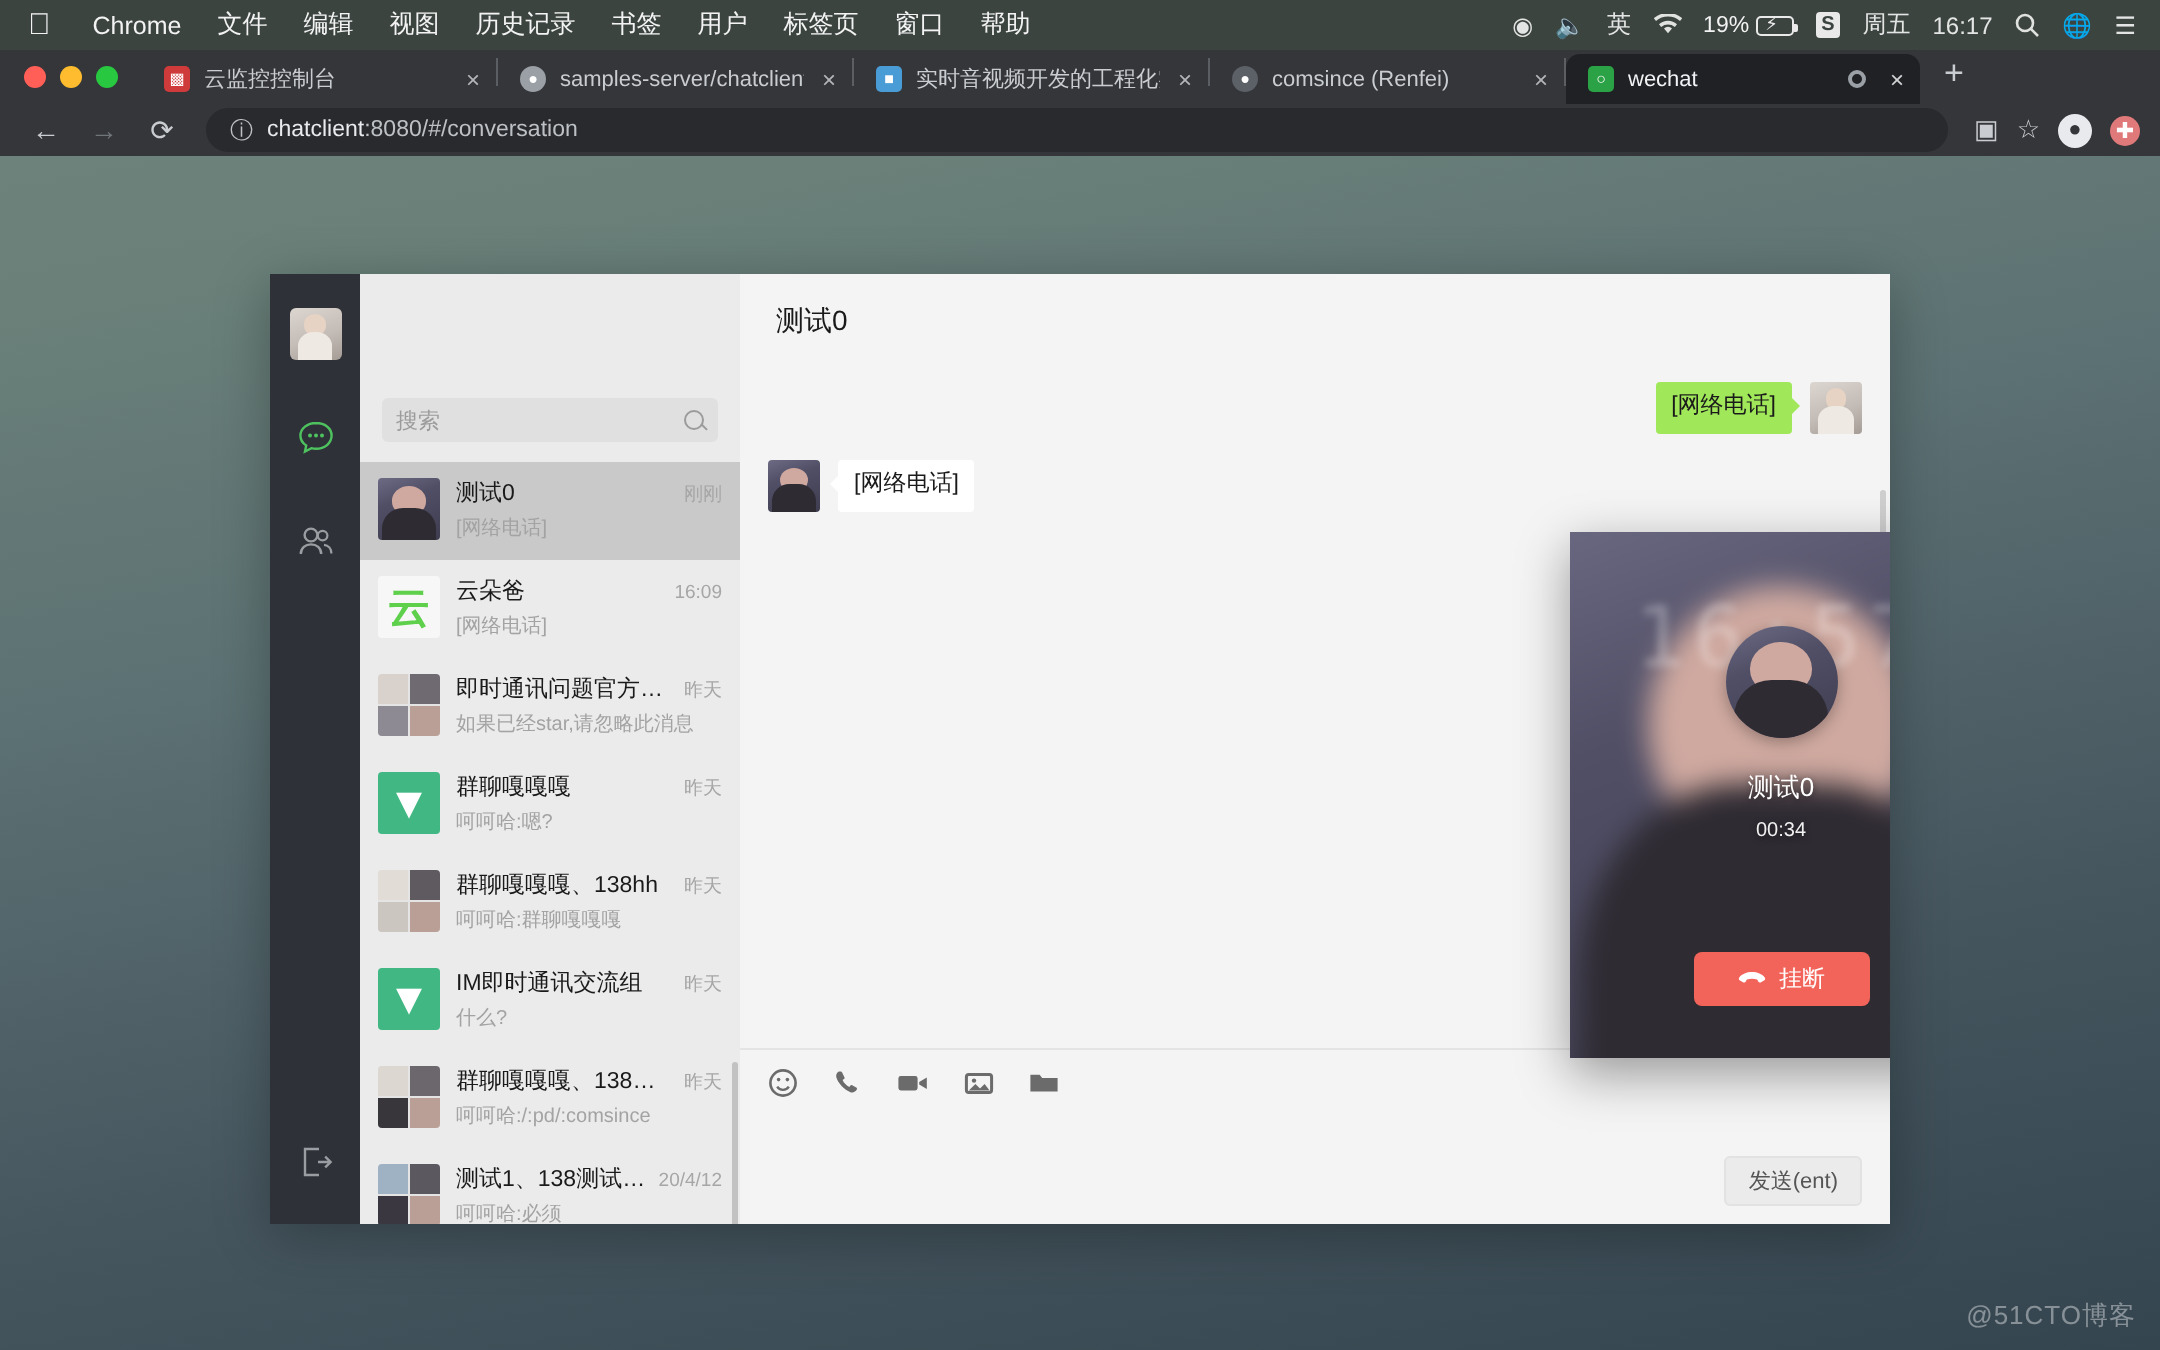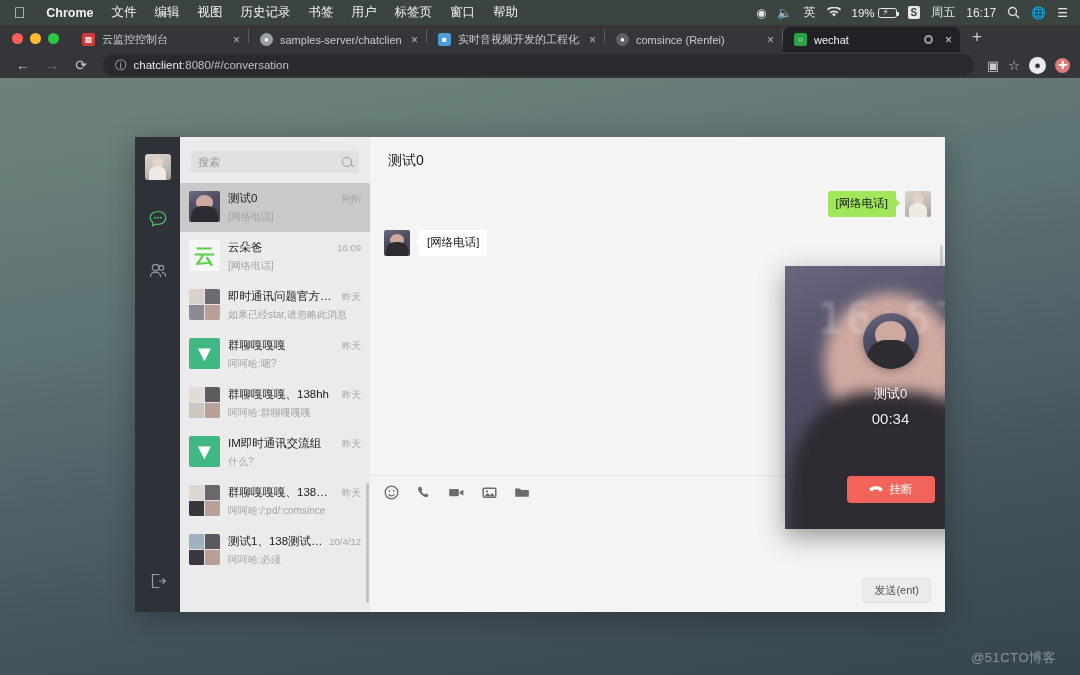--- a/index.html
+++ b/index.html
@@ -13,21 +13,21 @@
   }
 
   
   .menubar {
     position: absolute; top: 0; left: 0; width: 1080px; height: 25px;
     background: #3c4440; display: flex; align-items: center;
     color: #f2f3f2; font-size: 12.5px; padding: 0 8px;
   }
   .menubar .apple { font-size: 15px; margin: 0 12px 0 6px; line-height: 1; }
   .menubar .mi { padding: 0 9px; white-space: nowrap; }
-  .menubar .mi.bold { font-weight: bold; }
+  .menubar .mi.bold { font-weight: normal; }
   .menubar .spacer { flex: 1; }
   .mb-right { display: flex; align-items: center; gap: 11px; padding-right: 4px; }
   .mb-right .ic { font-size: 12px; opacity: .92; display: flex; align-items: center; }
   .batt { display: flex; align-items: center; gap: 3px; font-size: 11.5px; }
   .batt .shell {
     width: 19px; height: 10px; border: 1.2px solid #e9eae9; border-radius: 2.5px;
     position: relative; display: inline-block;
   }
   .batt .shell::after {
     content: ""; position: absolute; right: -3px; top: 3px; width: 1.6px; height: 4px;
@@ -88,21 +88,21 @@
   .rail {
     width: 45px; background: #2e3238; display: flex; flex-direction: column;
     align-items: center; padding-top: 17px; flex: none;
   }
   .rail .me { width: 26px; height: 26px; border-radius: 3px; overflow: hidden; }
   .rail .ricon { margin-top: 26px; width: 26px; height: 26px; display: flex; align-items: center; justify-content: center; }
   .rail .bottom { margin-top: auto; margin-bottom: 18px; }
 
   
   .convcol { width: 190px; background: #ebebeb; flex: none; display: flex; flex-direction: column; }
-  .searchrow { padding: 14px 11px 10px 11px; }
+  .searchrow { padding: 14px 11px 10px 11px; margin-top: 48px; }
   .searchbox {
     height: 22px; background: #e0e0e0; border-radius: 3px; display: flex; align-items: center;
     padding: 0 7px; font-size: 11px; color: #9b9b9b; justify-content: space-between;
   }
   .searchbox .mag { width: 10px; height: 10px; border: 1.3px solid #9b9b9b; border-radius: 50%; position: relative; }
   .searchbox .mag::after { content:""; position:absolute; width:4px; height:1.3px; background:#9b9b9b;
                            transform: rotate(45deg); right:-3px; bottom:0px; }
   .convlist { flex: 1; overflow: hidden; position: relative; }
   .conv { display: flex; padding: 8px 9px; gap: 8px; align-items: flex-start; }
   .conv.sel { background: #c9c9c9; }
@@ -131,21 +131,21 @@
     border: 4px solid transparent; border-right-color: #fff; border-left: 0;
   }
   .msg.out .bub { background: #a0e75a; margin-right: 9px; }
   .msg.out .bub::after {
     content:""; position:absolute; right:-4px; top:8px; width:0; height:0;
     border: 4px solid transparent; border-left-color: #a0e75a; border-right: 0;
   }
   .chat-scroll { position: absolute; right: 2px; top: 60px; width: 3px; height: 190px; background: #cfcfcf; border-radius: 2px; }
 
   
-  .composer { height: 137px; border-top: 1px solid #e4e4e4; background: #f4f4f4;
+  .composer { height: 88px; border-top: 1px solid #e4e4e4; background: #f4f4f4;
               display: flex; flex-direction: column; padding: 9px 14px 9px 14px; }
   .tools { display: flex; gap: 17px; align-items: center; color: #6b6b6b; }
   .tools .ti { display: flex; align-items: center; }
   .editor { flex: 1; }
   .sendrow { display: flex; justify-content: flex-end; }
   .sendbtn {
     background: #ebebeb; color: #555; font-size: 11px; padding: 4px 11px;
     border-radius: 3px; border: 1px solid #e2e2e2;
   }
 
@@ -160,29 +160,29 @@
     position: absolute; top: 28px; left: 0; right: 0; text-align: center;
     font-size: 42px; color: rgba(255,255,255,.30); letter-spacing: 4px;
     font-family: "DejaVu Sans Mono", monospace; filter: blur(2.2px);
   }
   .call-inner { position: absolute; inset: 0; display: flex; flex-direction: column; align-items: center; }
   .call-av {
     width: 56px; height: 56px; border-radius: 50%; margin-top: 47px; overflow: hidden;
     box-shadow: 0 2px 8px rgba(0,0,0,.3); position: relative;
   }
   .call-name { margin-top: 16px; color: #fff; font-size: 13px; text-shadow: 0 1px 3px rgba(0,0,0,.5); }
-  .call-timer { margin-top: 7px; color: #f0f0f0; font-size: 15px; text-shadow: 0 1px 3px rgba(0,0,0,.5); }
+  .call-timer { margin-top: 7px; color: #f0f0f0; font-size: 10px; text-shadow: 0 1px 3px rgba(0,0,0,.5); }
   .hangup {
     position: absolute; bottom: 26px; left: 50%; transform: translateX(-50%);
     background: #f2645a; color: #fff; font-size: 11.5px; border-radius: 4px;
     padding: 6px 22px; display: flex; align-items: center; gap: 7px; white-space: nowrap;
   }
 
   .watermark {
-    position: absolute; right: 24px; bottom: 8px; color: rgba(255,255,255,.40);
+    position: absolute; right: 12px; bottom: 8px; color: rgba(255,255,255,.40);
     font-size: 13px; letter-spacing: .5px;
   }
 
   
   .pa { width: 100%; height: 100%; position: relative; display: block; }
   .pa.girl { background: linear-gradient(160deg,#6d6b84 0%,#514f66 35%,#3e3c4f 100%); }
   .pa.girl::before { content:""; position:absolute; left:22%; top:14%; width:56%; height:48%;
      border-radius:50%; background: #cfa9a0; }
   .pa.girl::after { content:""; position:absolute; left:8%; top:48%; width:84%; height:60%;
      border-radius:40% 40% 0 0 / 55% 55% 0 0; background: #2f2b33; }

